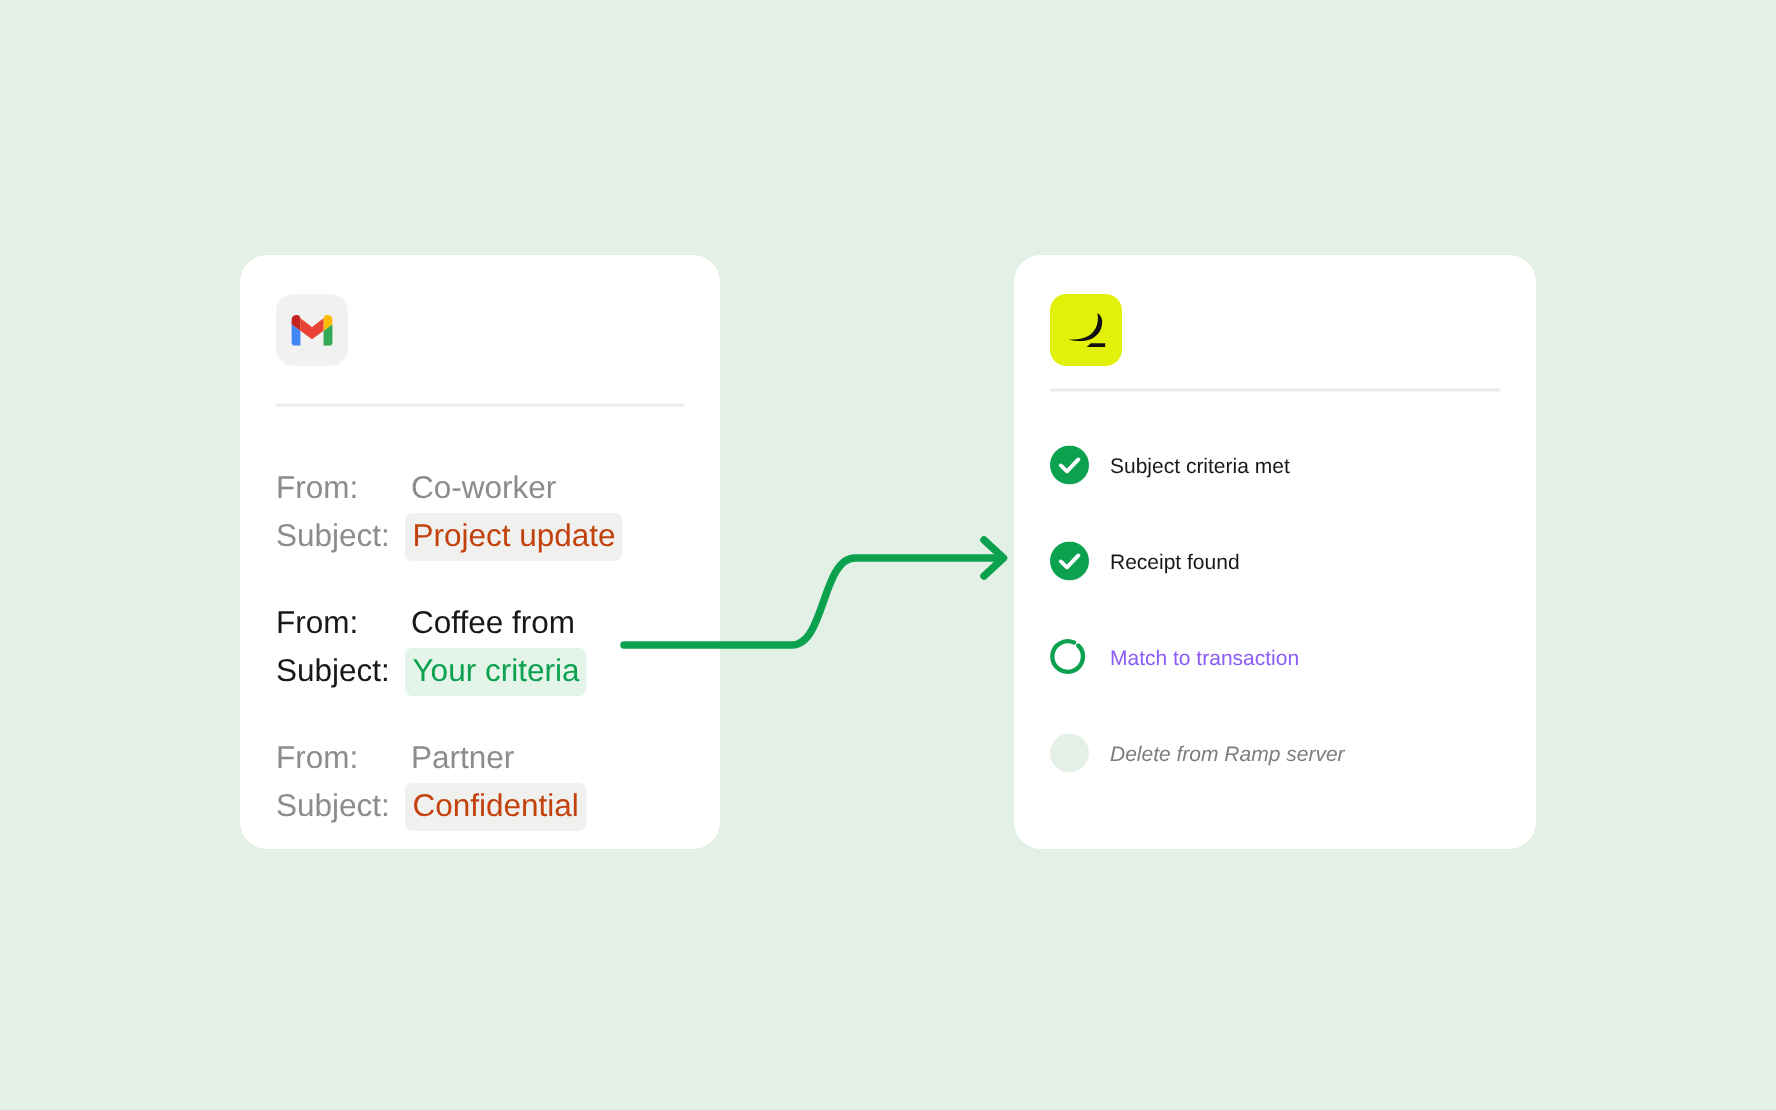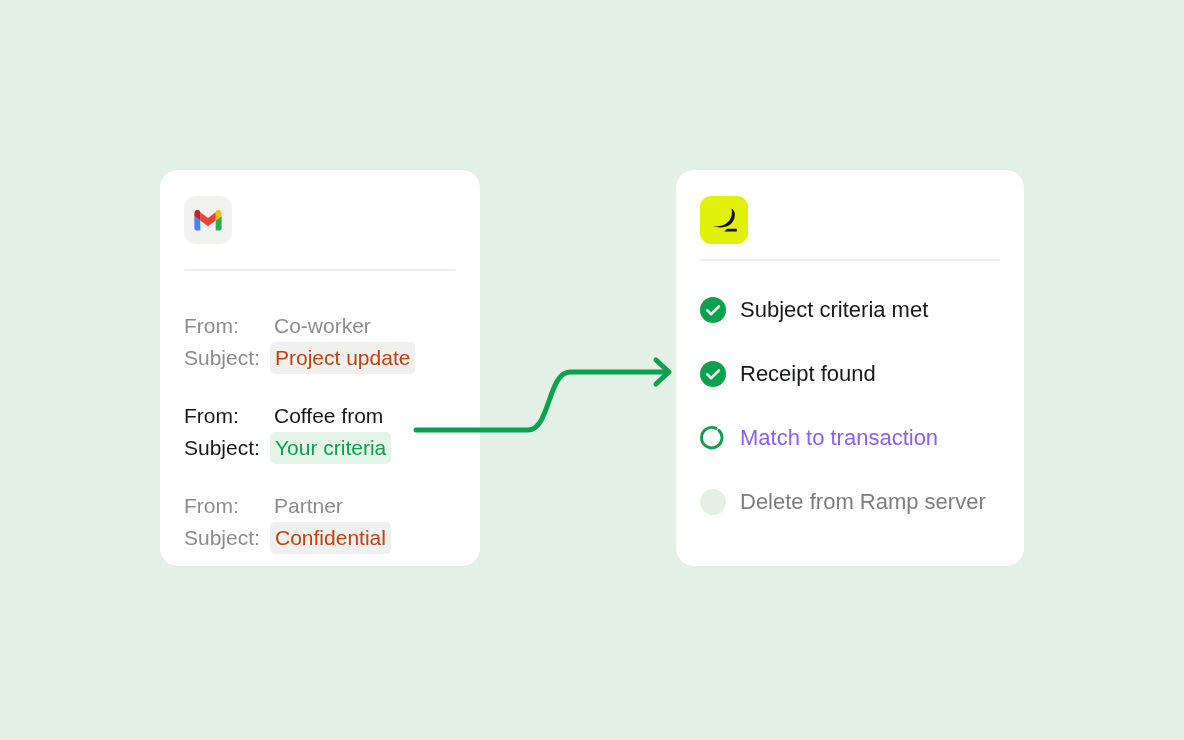--- a/index.html
+++ b/index.html
@@ -130,27 +130,27 @@
   }
   .check-item:last-child { margin-bottom: 0; }
   .check-mark {
     width: 26px;
     height: 26px;
     flex: 0 0 auto;
     margin-right: 14px;
     display: block;
   }
   .check-text {
-    font-size: 22px;
+    font-size: 14px;
     line-height: 32px;
     white-space: nowrap;
   }
   .check-item.done .check-text    { color: #16181a; }
   .check-item.loading .check-text { color: #8b5cf6; }
-  .check-item.pending .check-text { color: #7b7e7d; }
+  .check-item.pending .check-text { color: #7b7e7d; font-style: italic; }
 
   
   #connector {
     position: absolute;
     left: 410px;
     top: 345px;
     width: 280px;
     height: 110px;
     overflow: visible;
   }

